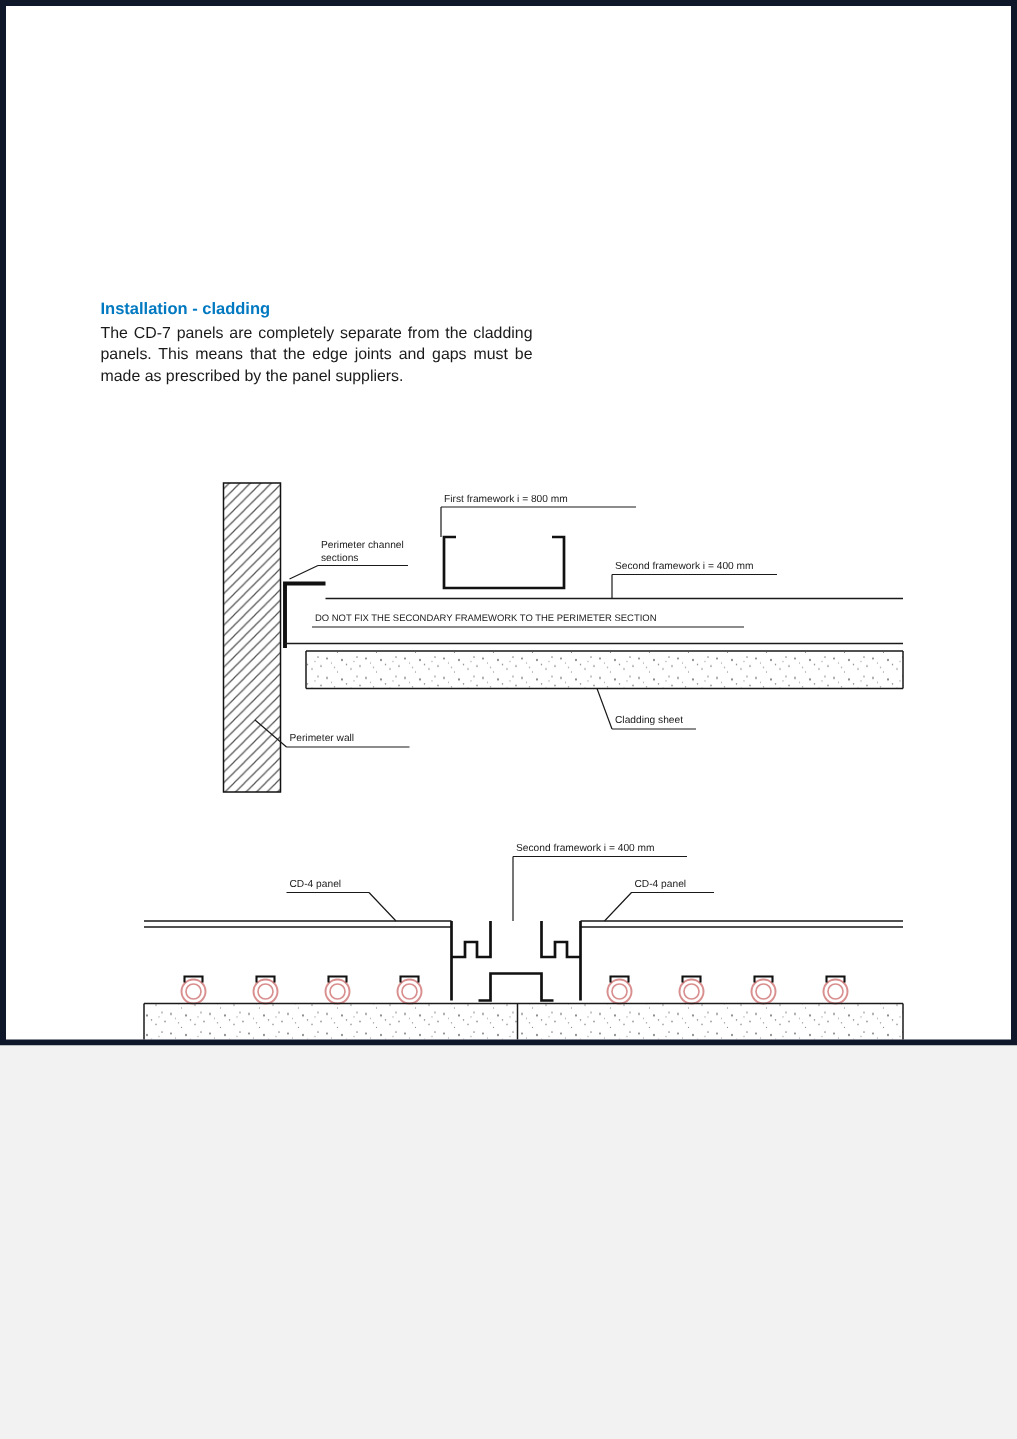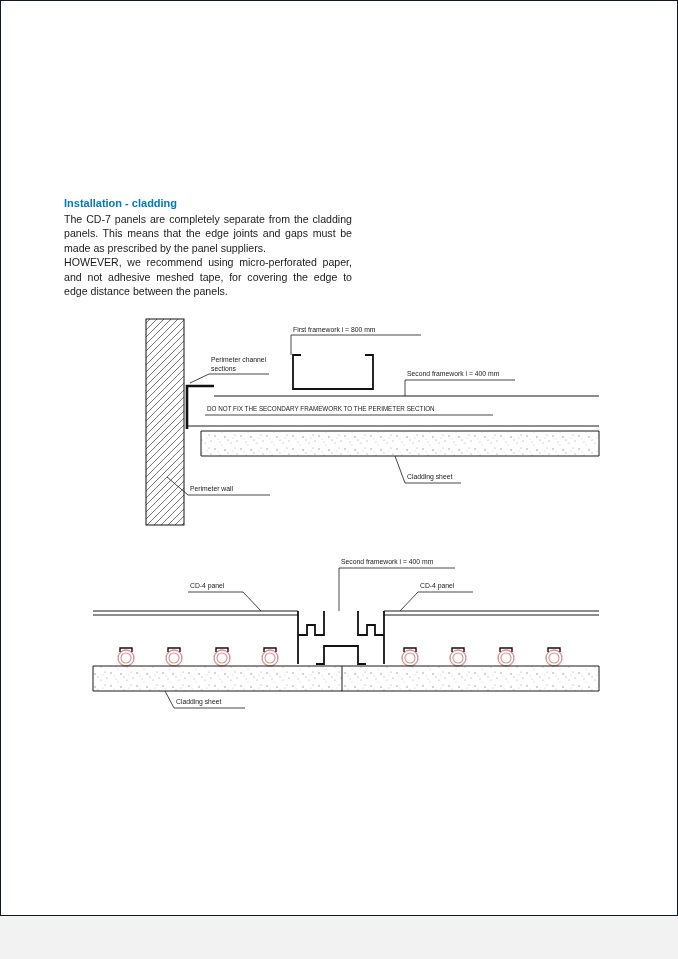--- a/index.html
+++ b/index.html
@@ -1,21 +1,21 @@
 <!DOCTYPE html>
 <html><head>
 <meta charset="utf-8">
 <style>
   html,body{margin:0;padding:0;background:#f2f2f2;}
   .page{
     position:relative;
-    width:678px;height:916px;
+    width:678px;height:697px;
     margin:0 auto;
     background:#ffffff;
-    border:1px solid #0f172a;
+    border:4px solid #0f172a;
     box-sizing:border-box;
     font-family:"Liberation Sans", sans-serif;
     color:#1a1a1a;
     overflow:hidden;
   }
   
   .textblock{position:absolute;left:63px;top:196px;width:288px;}
   .heading{color:#0079c1;font-weight:bold;font-size:11px;margin:0 0 3px 0;}
   .para{font-size:10.6px;line-height:14.4px;text-align:justify;margin:0;}
   
@@ -43,21 +43,20 @@
   .phone{font-weight:bold;font-size:10.5px;white-space:nowrap;}
 </style>
 </head>
 <body>
 
 <div class="page">
 
   <div class="textblock">
     <p class="heading">Installation - cladding</p>
     <p class="para">The CD-7 panels are completely separate from the cladding panels. This means that the edge joints and gaps must be made as prescribed by the panel suppliers.</p>
-    <p class="para">HOWEVER, we recommend using micro-perforated paper, and not adhesive meshed tape, for covering the edge to edge distance between the panels.</p>
   </div>
 
   <svg id="diag1" class="diagram" width="520" height="215" viewBox="0 0 520 215">
     <defs>
       <pattern id="hatch1" width="7" height="7" patternUnits="userSpaceOnUse">
         <path d="M0,7 L7,0" stroke="#555" stroke-width="0.8"></path>
         <path d="M-1,1 L1,-1" stroke="#555" stroke-width="0.8"></path>
         <path d="M6,8 L8,6" stroke="#555" stroke-width="0.8"></path>
       </pattern>
       <pattern id="stip1" width="26" height="13" patternUnits="userSpaceOnUse">

